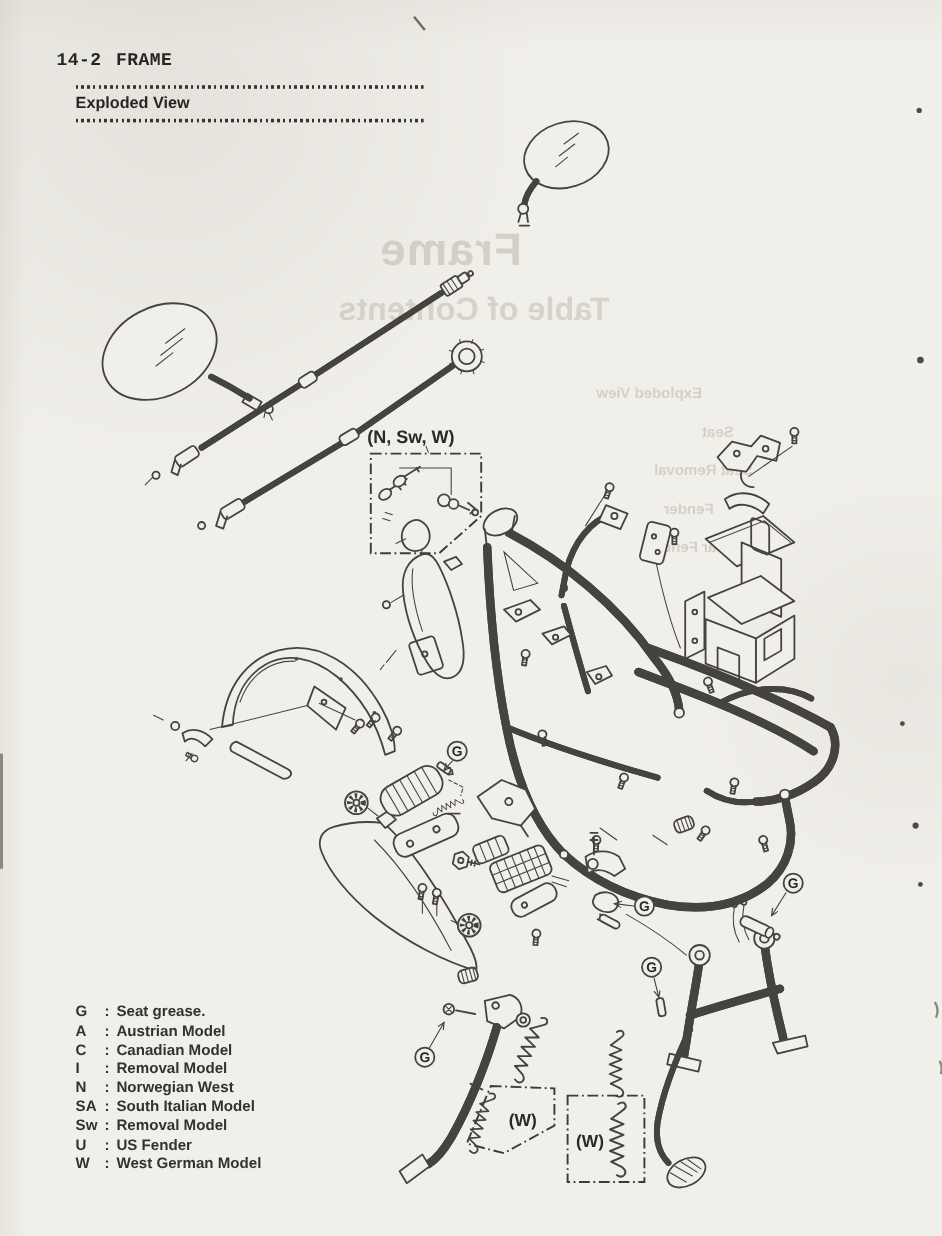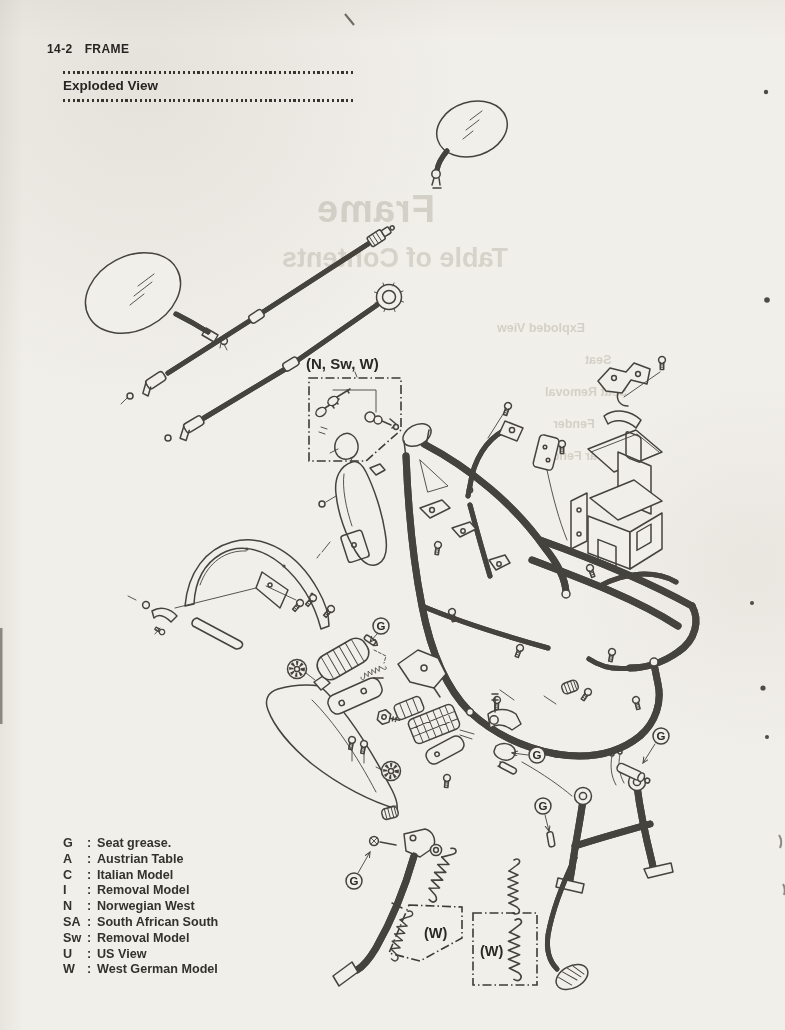--- a/index.html
+++ b/index.html
@@ -10,21 +10,21 @@
   }
   .page::before{content:"";position:absolute;inset:0;pointer-events:none;
     background:
       radial-gradient(circle at 18% 8%, rgba(120,115,105,.10), transparent 28%),
       radial-gradient(circle at 96% 55%, rgba(120,115,105,.07), transparent 20%),
       linear-gradient(90deg, rgba(110,105,95,.08), transparent 3%),
       linear-gradient(180deg, rgba(110,105,95,.05), transparent 4%);
   }
   
   .hdr{position:absolute;left:47px;top:42px;}
-  .hdr h1{margin:0;font-size:12px;font-weight:bold;letter-spacing:.4px;color:#262522;}
+  .hdr h1{margin:0;font-size:15px;font-weight:bold;letter-spacing:.4px;color:#262522;font-family:Liberation Mono, monospace;}
   .hdr h1 .num{margin-right:12px;}
   .dotrule{position:absolute;left:16px;width:290px;height:3px;
     background:repeating-linear-gradient(90deg,#35342f 0 2.1px,transparent 2.1px 4.8px);}
   .dr1{top:29px;} .dr2{top:57px;}
   .hdr h2{margin:0;position:absolute;left:16px;top:36px;font-size:13.5px;font-weight:bold;white-space:nowrap;color:#262522;}
   
   .ghost{position:absolute;inset:0;pointer-events:none;}
   .ghost span{position:absolute;display:inline-block;transform:scaleX(-1);
     color:#b7b3a7;white-space:nowrap;font-weight:bold;}
   .g-title{left:316px;top:188px;font-size:38px;opacity:.50;letter-spacing:1px;}
@@ -476,51 +476,51 @@
 
   <div class="legend">
     <div class="row">
         <span class="code">G</span>
         <span class="col">:</span>
         <span class="desc">Seat grease.</span>
       </div>
     <div class="row">
         <span class="code">A</span>
         <span class="col">:</span>
-        <span class="desc">Austrian Table</span>
+        <span class="desc">Austrian Model</span>
       </div>
     <div class="row">
         <span class="code">C</span>
         <span class="col">:</span>
-        <span class="desc">Italian Model</span>
+        <span class="desc">Canadian Model</span>
       </div>
     <div class="row">
         <span class="code">I</span>
         <span class="col">:</span>
         <span class="desc">Removal Model</span>
       </div>
     <div class="row">
         <span class="code">N</span>
         <span class="col">:</span>
         <span class="desc">Norwegian West</span>
       </div>
     <div class="row">
         <span class="code">SA</span>
         <span class="col">:</span>
-        <span class="desc">South African South</span>
+        <span class="desc">South Italian Model</span>
       </div>
     <div class="row">
         <span class="code">Sw</span>
         <span class="col">:</span>
         <span class="desc">Removal Model</span>
       </div>
     <div class="row">
         <span class="code">U</span>
         <span class="col">:</span>
-        <span class="desc">US View</span>
+        <span class="desc">US Fender</span>
       </div>
     <div class="row">
         <span class="code">W</span>
         <span class="col">:</span>
         <span class="desc">West German Model</span>
       </div>
   </div>
 </div>
 
 </body></html>

